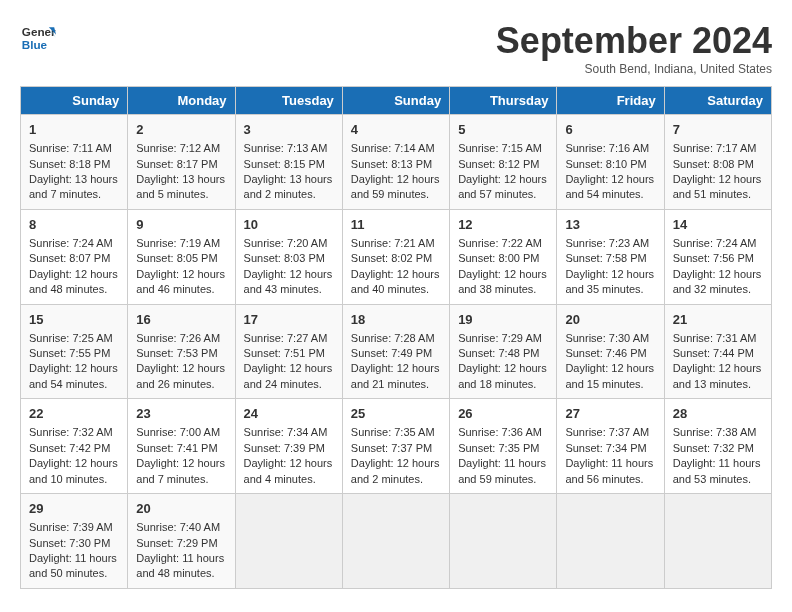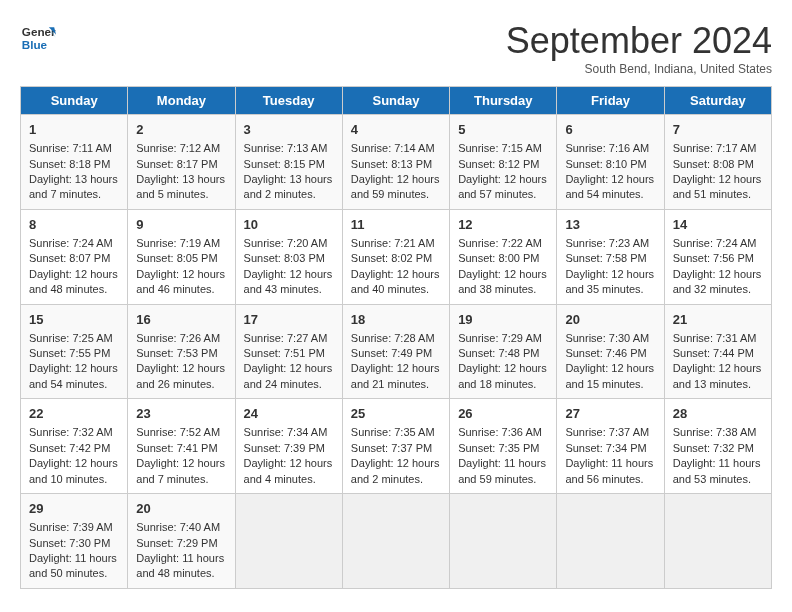--- a/index.html
+++ b/index.html
@@ -23,36 +23,36 @@
     }
     .logo-icon {
       width: 36px;
       height: 36px;
     }
     .title-section {
       text-align: right;
     }
     .calendar-title {
       font-size: 36px;
-      font-weight: normal;
+      font-weight: bold;
       color: #333;
     }
     .calendar-subtitle {
       font-size: 12px;
       color: #555;
     }
     table {
       width: 100%;
       border-collapse: collapse;
       font-size: 11px;
     }
     thead tr th {
       background-color: #1a6eb5;
       color: #fff;
-      text-align: center;
+      text-align: right;
       padding: 6px 8px;
       font-size: 13px;
       font-weight: bold;
       border: 1px solid #ccc;
     }
     tbody tr td {
       vertical-align: top;
       padding: 6px 8px;
       border: 1px solid #ccc;
       min-width: 100px;
@@ -261,21 +261,21 @@
       <tr>
         <td>
           <span class="day-num">22</span>
           <div>Sunrise: 7:32 AM</div>
           <div>Sunset: 7:42 PM</div>
           <div>Daylight: 12 hours</div>
           <div>and 10 minutes.</div>
         </td>
         <td>
           <span class="day-num">23</span>
-          <div>Sunrise: 7:52 AM</div>
+          <div>Sunrise: 7:00 AM</div>
           <div>Sunset: 7:41 PM</div>
           <div>Daylight: 12 hours</div>
           <div>and 7 minutes.</div>
         </td>
         <td>
           <span class="day-num">24</span>
           <div>Sunrise: 7:34 AM</div>
           <div>Sunset: 7:39 PM</div>
           <div>Daylight: 12 hours</div>
           <div>and 4 minutes.</div>

